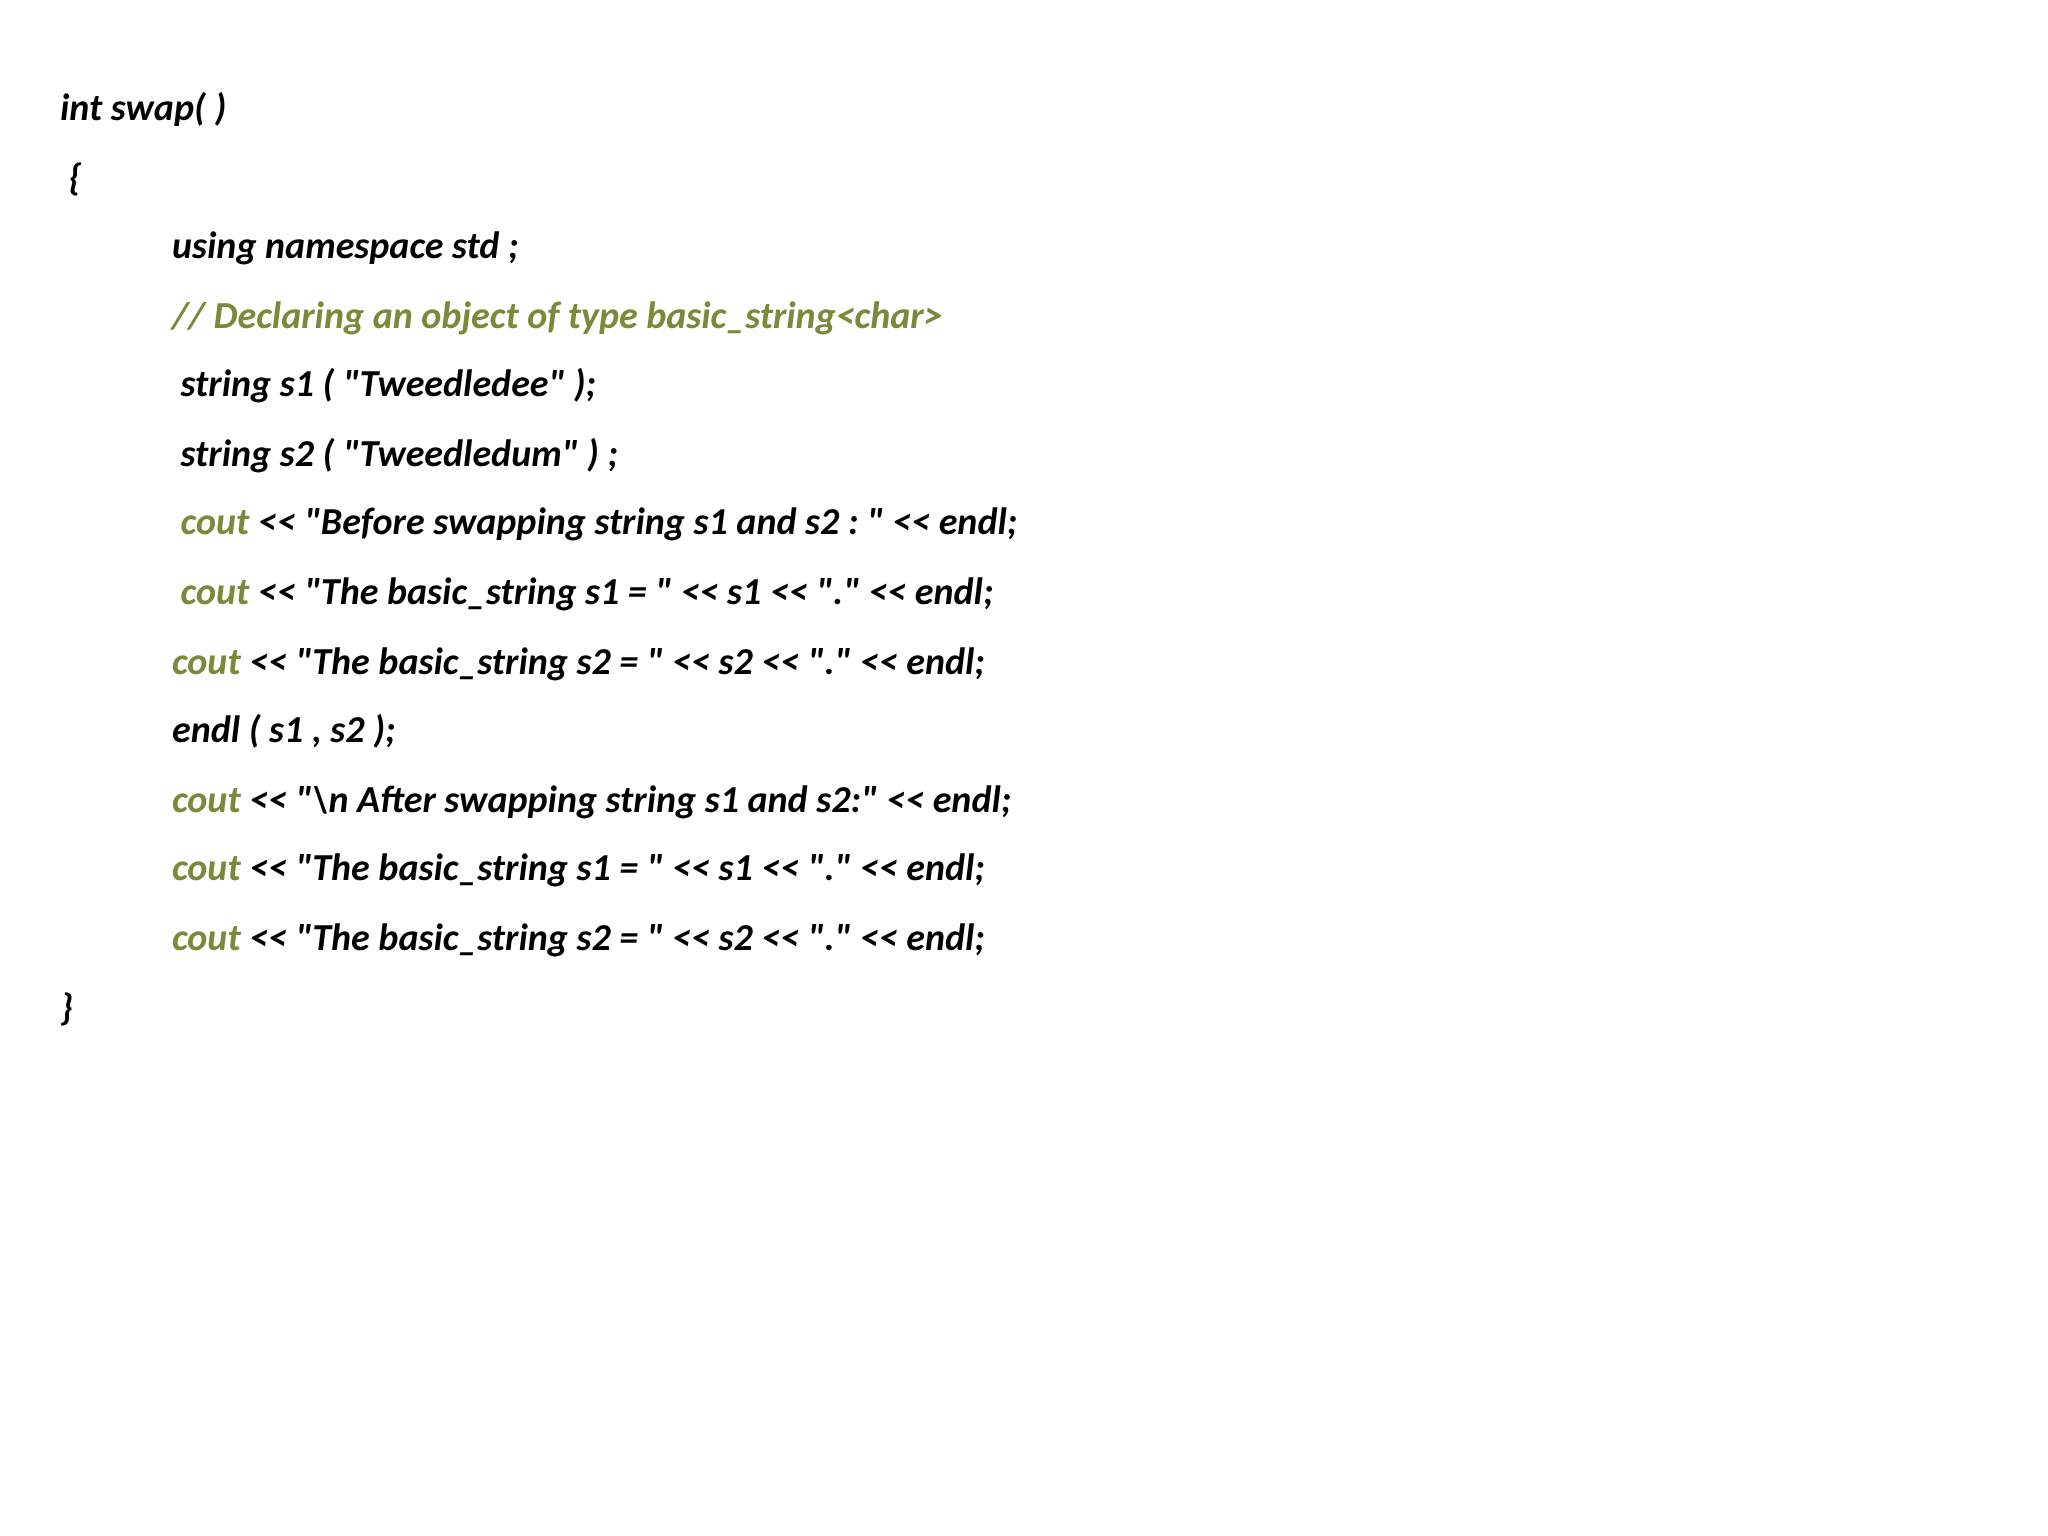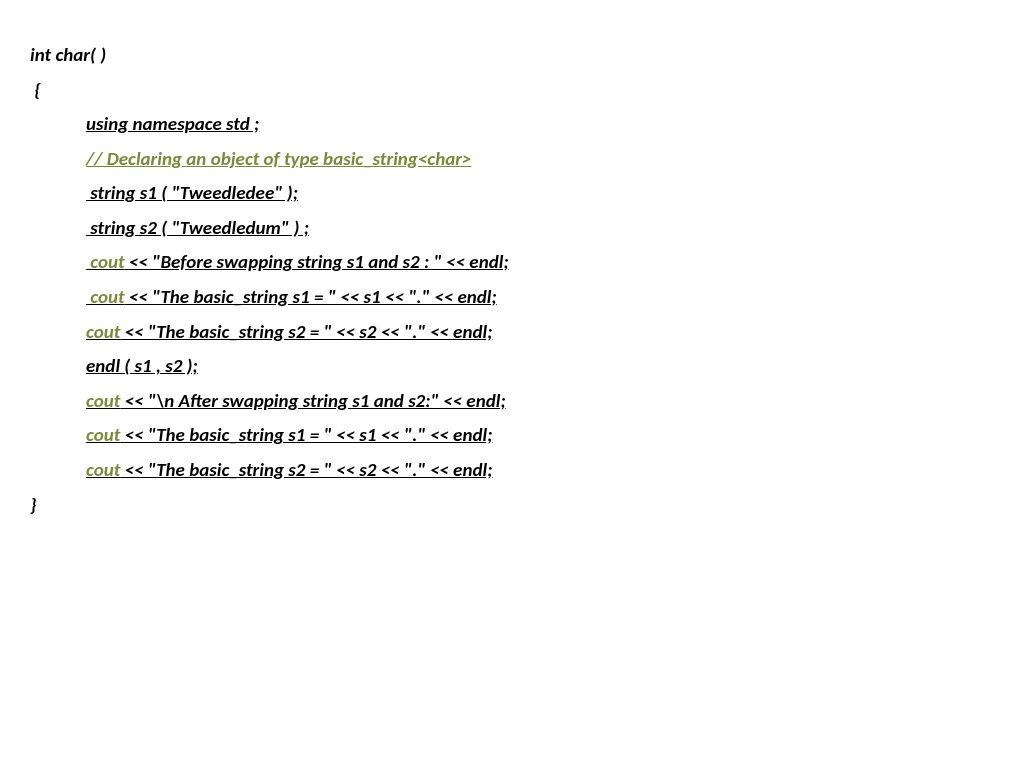--- a/index.html
+++ b/index.html
@@ -12,27 +12,27 @@
     font-style: italic;
     line-height: 1.82;
     color: #000000;
     width: 1024px;
     height: 768px;
     box-sizing: border-box;
   }
   .line { white-space: pre; }
   .olive { color: #7b8a3a; }
   .black { color: #000000; }
-  .indent1 { padding-left: 56px; text-decoration: underline; }
+  .indent1 { padding-left: 56px; }
 </style>
 </head>
 <body>
 
 <div>
-  <div class="line black">int char( )</div>
+  <div class="line black">int swap( )</div>
   <div class="line black"> {</div>
   <div class="line black indent1">using namespace std ;</div>
   <div class="line olive indent1">// Declaring an object of type basic_string&lt;char&gt;</div>
   <div class="line black indent1"> string s1 ( "Tweedledee" );</div>
   <div class="line black indent1"> string s2 ( "Tweedledum" ) ;</div>
   <div class="line indent1"><span class="olive"> cout</span><span class="black"> &lt;&lt; "Before swapping string s1 and s2 : " &lt;&lt; endl;</span></div>
   <div class="line indent1"><span class="olive"> cout</span><span class="black"> &lt;&lt; "The basic_string s1 = " &lt;&lt; s1 &lt;&lt; "." &lt;&lt; endl;</span></div>
   <div class="line indent1"><span class="olive">cout</span><span class="black"> &lt;&lt; "The basic_string s2 = " &lt;&lt; s2 &lt;&lt; "." &lt;&lt; endl;</span></div>
   <div class="line black indent1">endl ( s1 , s2 );</div>
   <div class="line indent1"><span class="olive">cout</span><span class="black"> &lt;&lt; "\n After swapping string s1 and s2:" &lt;&lt; endl;</span></div>

